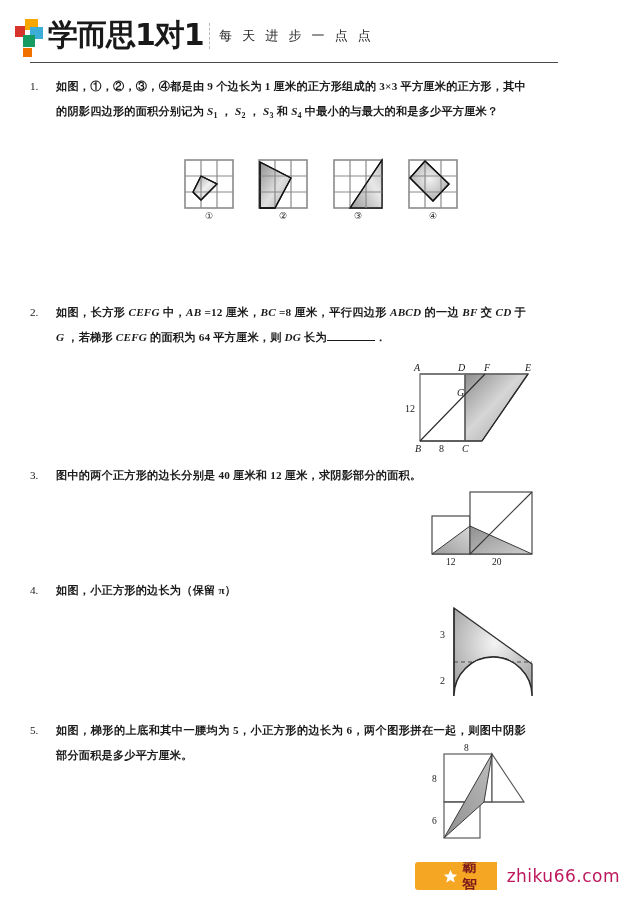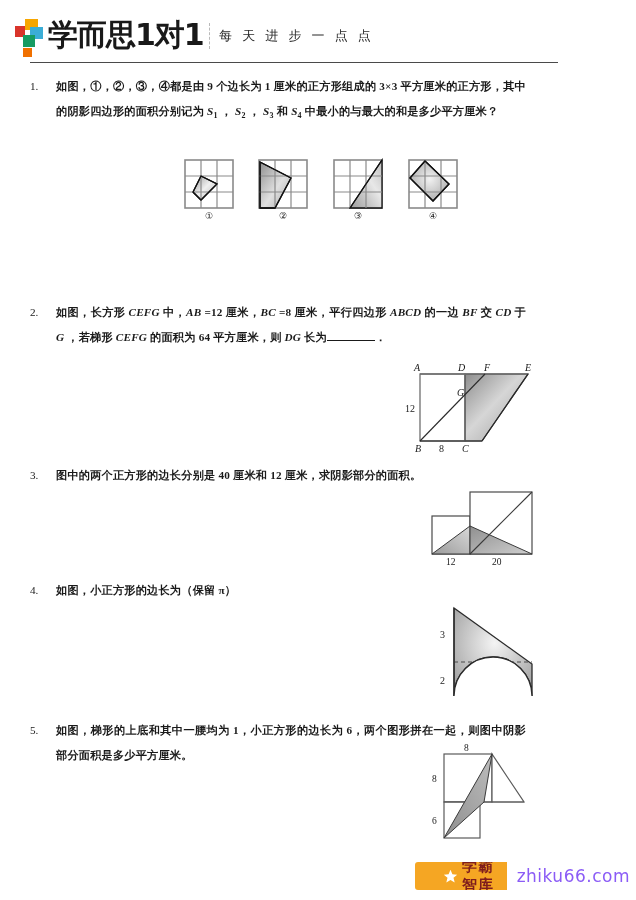--- a/index.html
+++ b/index.html
@@ -130,26 +130,26 @@
     font-weight: bold;
     font-size: 15px;
     padding: 0 10px 0 28px;
     display: flex;
     align-items: center;
     letter-spacing: 1px;
     position: relative;
   }
   .badge-right {
     background: #ffffff;
-    color: #8b5cf6;
+    color: #be185d;
     font-family: "DejaVu Sans", sans-serif;
     font-size: 17px;
     display: flex;
     align-items: center;
-    padding: 0 6px 0 10px;
+    padding: 0 16px 0 10px;
     letter-spacing: 0.5px;
   }
   .badge-star {
     display: inline-block;
     width: 15px; height: 15px;
     margin-right: 4px;
   }
 </style>
 </head>
 <body>
@@ -359,21 +359,21 @@
       <line x1="30" y1="4" x2="30" y2="92" stroke="#2b2b2b" stroke-width="1.3"></line>
 
       <path d="M30 92 A39 39 0 0 1 108 92" fill="#ffffff" stroke="#2b2b2b" stroke-width="1.3"></path>
       <text x="16" y="34" font-family="Liberation Serif, serif" font-size="10" fill="#1a1a1a">3</text>
       <text x="16" y="80" font-family="Liberation Serif, serif" font-size="10" fill="#1a1a1a">2</text>
     </svg>
   </div>
 
   <div class="q" style="left:30px; top:718px; width:500px;">
     <span class="q-num">5.</span>
-    <div class="q-body">如图，梯形的上底和其中一腰均为 1，小正方形的边长为 6，两个图形拼在一起，则图中阴影部分面积是多少平方厘米。</div>
+    <div class="q-body">如图，梯形的上底和其中一腰均为 5，小正方形的边长为 6，两个图形拼在一起，则图中阴影部分面积是多少平方厘米。</div>
   </div>
 
   <div class="fig" style="left:420px; top:742px;">
     <svg width="124" height="108" viewBox="0 0 124 108">
       <defs>
         <linearGradient id="gq5" x1="0" y1="1" x2="1" y2="0">
           <stop offset="0%" stop-color="#8e8e8e"></stop>
           <stop offset="100%" stop-color="#bdbdbd"></stop>
         </linearGradient>
       </defs>

